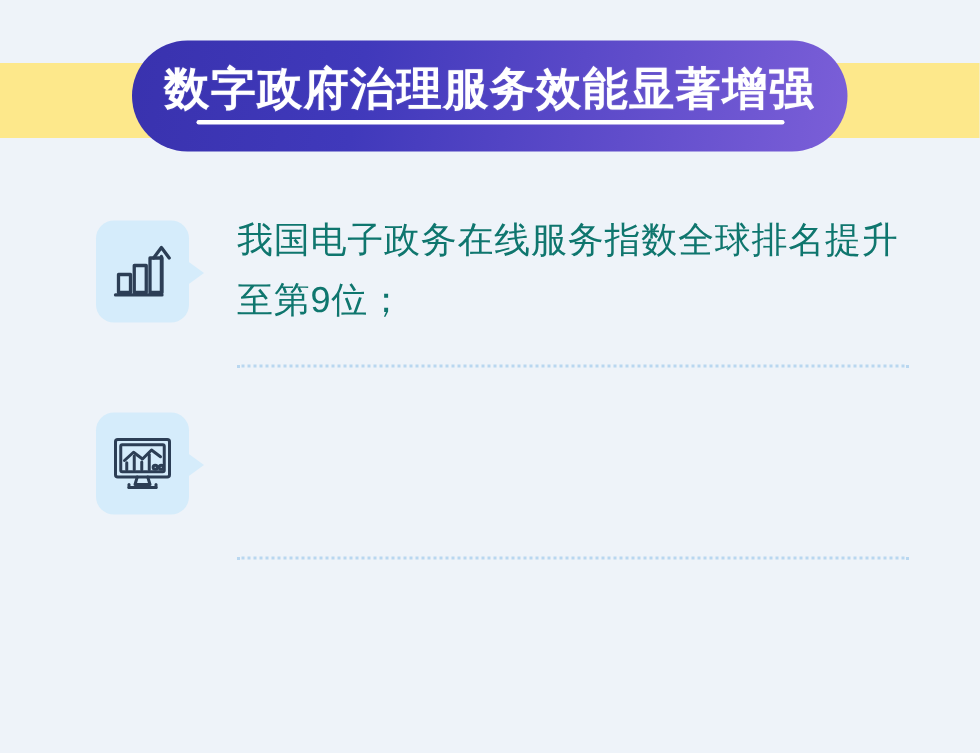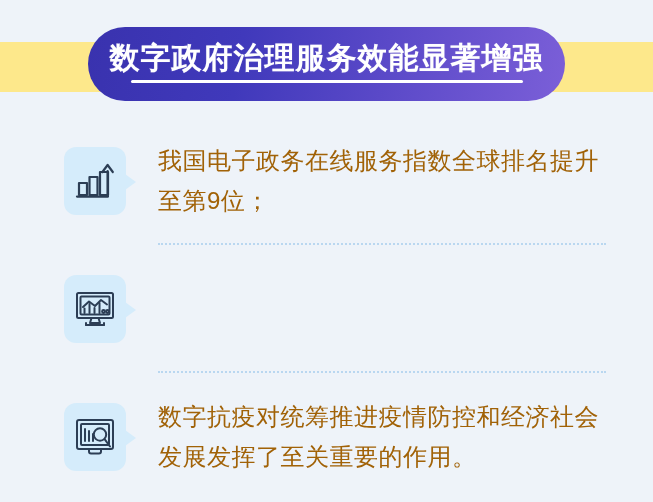--- a/index.html
+++ b/index.html
@@ -13,21 +13,20 @@
     font-family: "Liberation Sans", "DejaVu Sans", sans-serif;
     overflow: hidden;
     position: relative;
   }
 
   
   .header {
     position: relative;
     width: 598px;
     height: 130px;
-    font-family: Liberation Mono, monospace;
   }
   .yellow-band {
     position: absolute;
     left: 0;
     top: 42px;
     width: 653px;
     height: 50px;
     background: #fde88b;
   }
   .title-pill {
@@ -105,21 +104,21 @@
     border-top: 8px solid transparent;
     border-bottom: 8px solid transparent;
     border-left: 11px solid #d5ecfb;
   }
   .icon-box svg {
     display: block;
   }
   .item-text {
     margin-left: 26px;
     margin-top: 8px;
-    color: #a16207;
+    color: #0f766e;
     font-size: 24px;
     line-height: 40px;
     letter-spacing: 0.5px;
     max-width: 450px;
   }
   .divider {
     margin-left: 158px;
     width: 448px;
     height: 2px;
     border-top: 2px dotted #b9d7f0;
@@ -180,32 +179,14 @@
           <line x1="31" y1="36" x2="31" y2="38"></line>
         </svg>
       </div>
       <div class="icon-tail"></div>
     </div>
   </div>
 
   <div class="divider"></div>
   <div class="spacer"></div>
 
-  <div class="item">
-    <div class="icon-wrap">
-      <div class="icon-box">
-        <svg width="44" height="44" viewBox="0 0 44 44" fill="none" stroke="#2c3e55" stroke-width="2" stroke-linejoin="round" stroke-linecap="round">
-          <rect x="4" y="5" width="36" height="29" rx="2"></rect>
-          <rect x="8" y="9" width="28" height="21" rx="1"></rect>
-          <line x1="12" y1="14" x2="12" y2="26"></line>
-          <line x1="16" y1="16" x2="16" y2="26"></line>
-          <line x1="20" y1="19" x2="20" y2="26"></line>
-          <circle cx="27" cy="19.5" r="6.2"></circle>
-          <line x1="31.6" y1="24.2" x2="37" y2="31.5"></line>
-          <path d="M16 34 h12 v2.5 a2 2 0 0 1 -2 2 h-8 a2 2 0 0 1 -2 -2 z"></path>
-        </svg>
-      </div>
-      <div class="icon-tail"></div>
-    </div>
-    <div class="item-text">数字抗疫对统筹推进疫情防控和经济社会发展发挥了至关重要的作用。</div>
-  </div>
 
 </div>
 
 </body></html>

